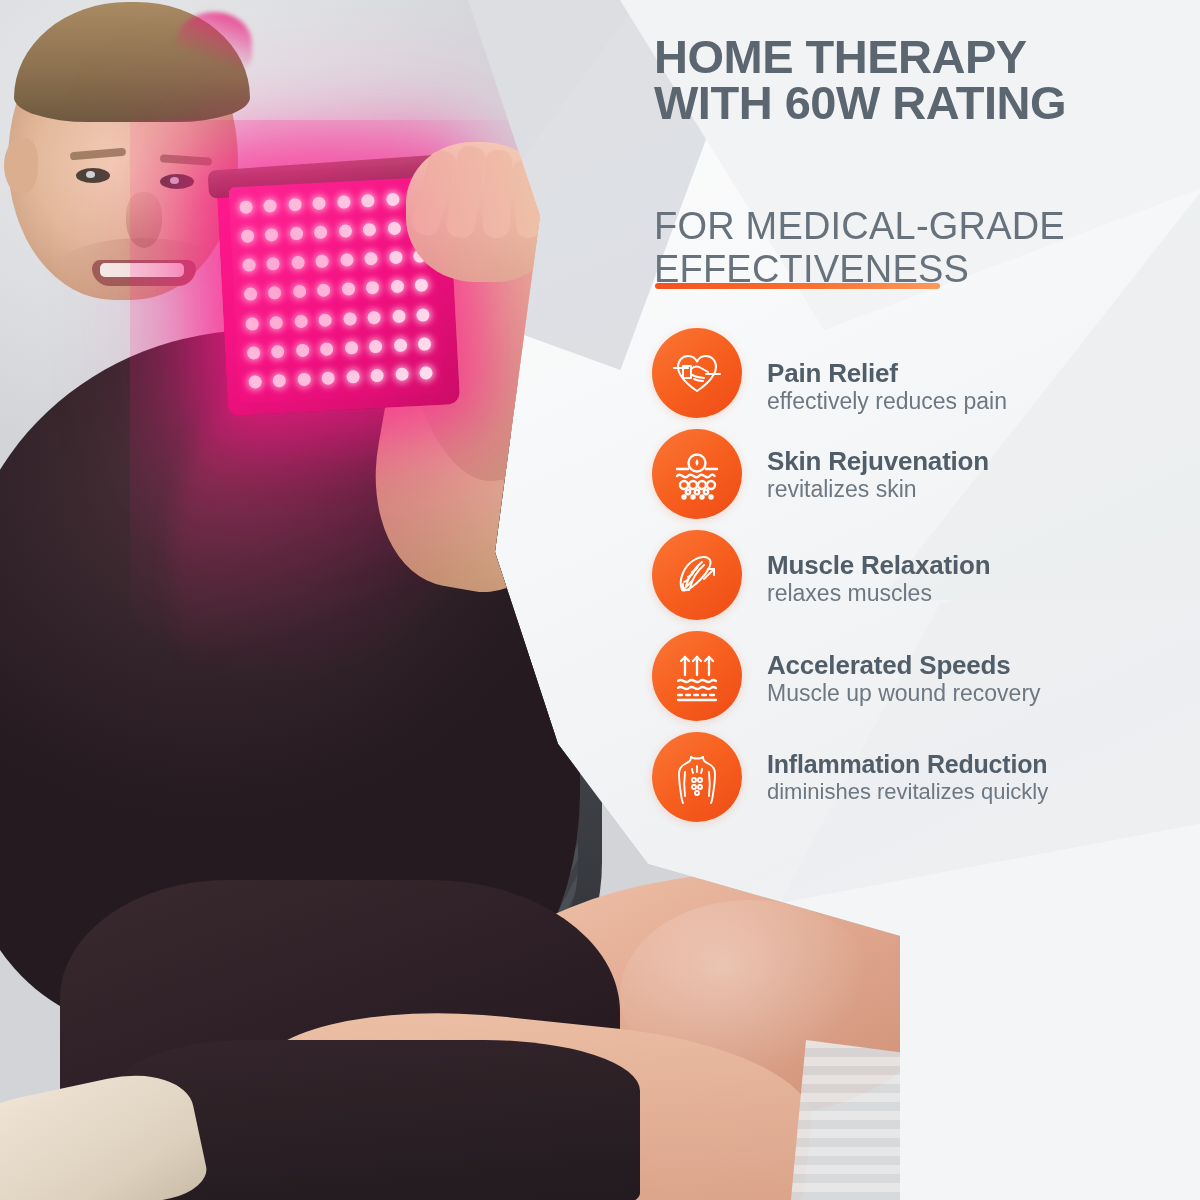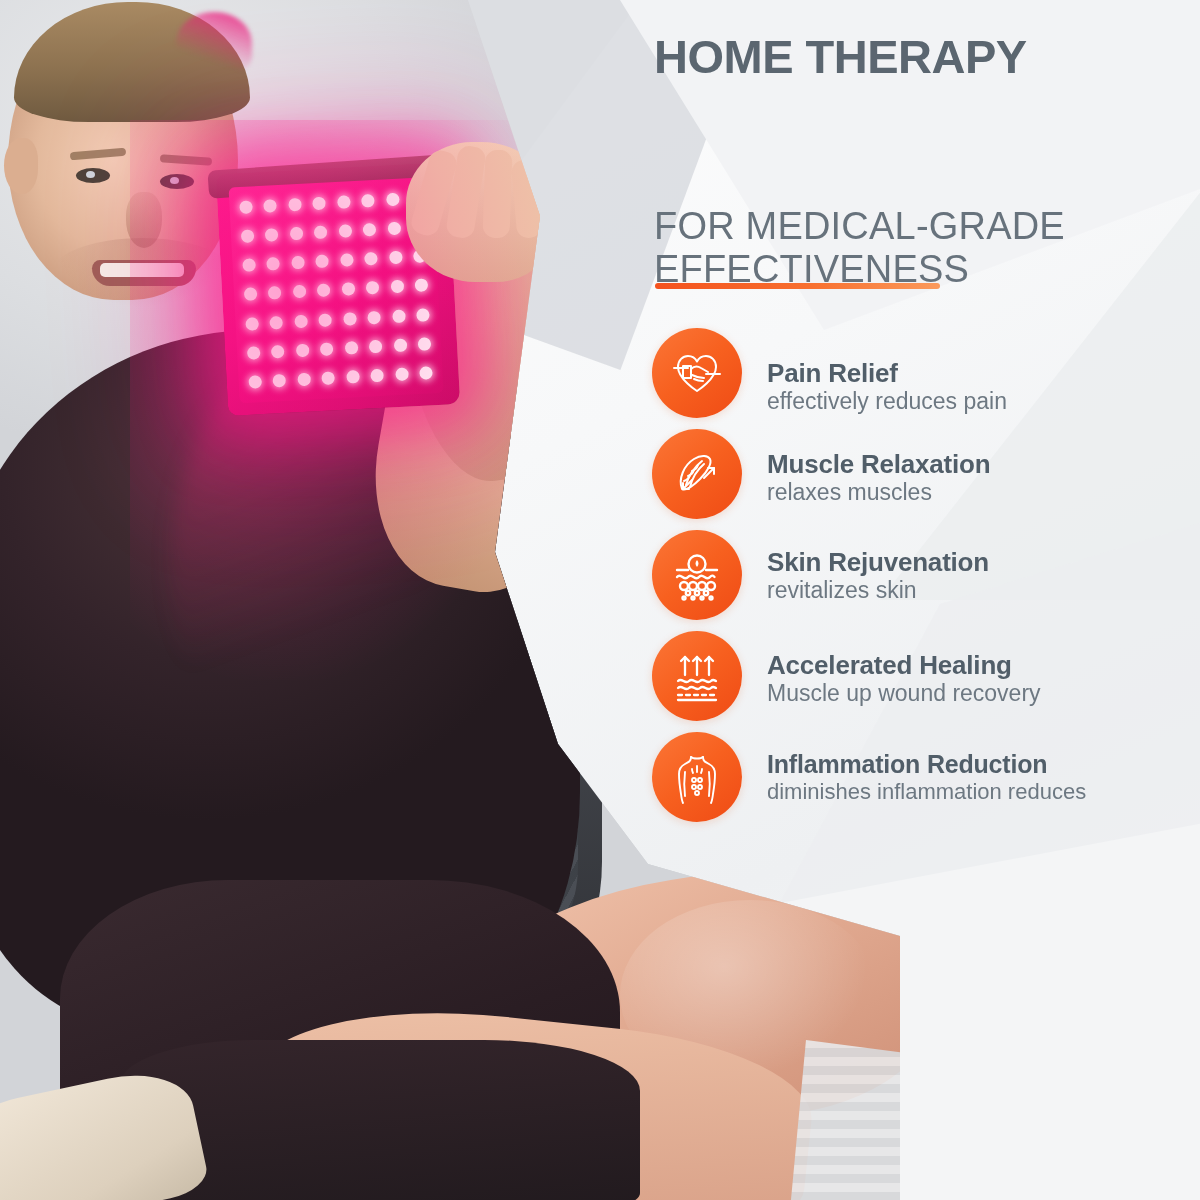--- a/index.html
+++ b/index.html
@@ -460,20 +460,21 @@
     <div class="leg-lower"></div>
     <div class="shorts2"></div>
     <div class="cushion"></div>
     <div class="mat"></div>
   </div>
 
   <div class="content">
 
     <div class="headline">
       <div>HOME THERAPY</div>
+      <div>WITH 60W RATING</div>
     </div>
 
     <div class="subheadline">
       <div>FOR MEDICAL-GRADE</div>
       <div>EFFECTIVENESS</div>
     </div>
 
     <div class="accent-bar"></div>
 
     <div class="features">
@@ -488,43 +489,20 @@
               <path d="M13 20 h8 v12 h-8 z"></path>
               <path d="M21 23 c3 -3 7 -3 10 -1 l7 4"></path>
               <path d="M22 29 c4 2 8 3 12 3"></path>
               <path d="M24 33 c3 1.5 6 2 9 2"></path>
             </g>
           </svg>
         </div>
         <div class="ftext">
           <div class="ftitle">Pain Relief</div>
           <div class="fsub">effectively reduces pain</div>
-        </div>
-      </div>
-
-      <div class="feature f-2">
-        <div class="badge">
-          <svg width="54" height="54" viewBox="0 0 54 54">
-            <g fill="none" stroke="#ffffff" stroke-width="2" stroke-linecap="round" stroke-linejoin="round">
-              <path d="M12 42 C8 32 14 18 24 12 C32 7 38 9 40 12 C42 16 38 24 30 32 C22 40 16 44 12 42Z"></path>
-              <path d="M16 38 C18 30 24 20 32 14"></path>
-              <path d="M20 40 C22 32 27 23 34 17"></path>
-              <path d="M14 34 c3 -1 5 -3 6 -6"></path>
-              <path d="M18 29 c3 -1 5 -3 6 -6"></path>
-              <path d="M22 24 c3 -1 5 -3 6 -6"></path>
-              <path d="M34 31 L44 21"></path>
-                <path d="M38 21 H44 V27"></path>
-              <path d="M22 33 L13 42"></path>
-                <path d="M19 42 H13 V36"></path>
-            </g>
-          </svg>
-        </div>
-        <div class="ftext">
-          <div class="ftitle">Muscle Relaxation</div>
-          <div class="fsub">relaxes muscles</div>
         </div>
       </div>
 
       <div class="feature f-3">
         <div class="badge">
           <svg width="54" height="54" viewBox="0 0 54 54">
             <g fill="none" stroke="#ffffff" stroke-width="2.4" stroke-linecap="round" stroke-linejoin="round">
               <circle cx="27" cy="16" r="8.5"></circle>
               <path d="M27 12 c2 2.5 2 4.5 0 7 c-2 -2.5 -2 -4.5 0 -7Z" fill="#ffffff" stroke="none"></path>
               <path d="M7 22 H18"></path>
@@ -543,39 +521,62 @@
                 <circle cx="41" cy="50" r="1.5"></circle>
             </g>
           </svg>
         </div>
         <div class="ftext">
           <div class="ftitle">Skin Rejuvenation</div>
           <div class="fsub">revitalizes skin</div>
         </div>
       </div>
 
+      <div class="feature f-2">
+        <div class="badge">
+          <svg width="54" height="54" viewBox="0 0 54 54">
+            <g fill="none" stroke="#ffffff" stroke-width="2" stroke-linecap="round" stroke-linejoin="round">
+              <path d="M12 42 C8 32 14 18 24 12 C32 7 38 9 40 12 C42 16 38 24 30 32 C22 40 16 44 12 42Z"></path>
+              <path d="M16 38 C18 30 24 20 32 14"></path>
+              <path d="M20 40 C22 32 27 23 34 17"></path>
+              <path d="M14 34 c3 -1 5 -3 6 -6"></path>
+              <path d="M18 29 c3 -1 5 -3 6 -6"></path>
+              <path d="M22 24 c3 -1 5 -3 6 -6"></path>
+              <path d="M34 31 L44 21"></path>
+                <path d="M38 21 H44 V27"></path>
+              <path d="M22 33 L13 42"></path>
+                <path d="M19 42 H13 V36"></path>
+            </g>
+          </svg>
+        </div>
+        <div class="ftext">
+          <div class="ftitle">Muscle Relaxation</div>
+          <div class="fsub">relaxes muscles</div>
+        </div>
+      </div>
+
       <div class="feature f-4">
         <div class="badge">
           <svg width="54" height="54" viewBox="0 0 54 54">
             <g fill="none" stroke="#ffffff" stroke-width="2.3" stroke-linecap="round" stroke-linejoin="round">
               <path d="M15 26 V8"></path>
                 <path d="M11 12 L15 8 L19 12"></path>
               <path d="M27 26 V8"></path>
                 <path d="M23 12 L27 8 L31 12"></path>
               <path d="M39 26 V8"></path>
                 <path d="M35 12 L39 8 L43 12"></path>
               <path d="M8 32 c4 -4 7 4 11 0 c4 -4 7 4 11 0 c4 -4 7 4 11 0 c2 -2 3 -1 5 0"></path>
               <path d="M8 39 c4 -4 7 4 11 0 c4 -4 7 4 11 0 c4 -4 7 4 11 0 c2 -2 3 -1 5 0"></path>
               <path d="M8 46 h4 M16 46 h4 M24 46 h4 M32 46 h4 M40 46 h4"></path>
               <path d="M8 51 H46"></path>
             </g>
           </svg>
         </div>
         <div class="ftext">
-          <div class="ftitle">Accelerated Healing</div>
+          <div class="ftitle">Accelerated Speeds</div>
           <div class="fsub">Muscle up wound recovery</div>
         </div>
       </div>
 
       <div class="feature f-5">
         <div class="badge">
           <svg width="54" height="54" viewBox="0 0 54 54">
             <g fill="none" stroke="#ffffff" stroke-width="1.9" stroke-linecap="round" stroke-linejoin="round">
               <path d="M21 7 c0 4 -2 5 -6 7 c-4 2 -6 5 -6 10 c0 7 1 14 2 20 c.5 4 1 7 2 9"></path>
               <path d="M33 7 c0 4 2 5 6 7 c4 2 6 5 6 10 c0 7 -1 14 -2 20 c-.5 4 -1 7 -2 9"></path>
@@ -588,19 +589,19 @@
               <circle cx="24" cy="30" r="2"></circle>
                 <circle cx="30" cy="30" r="2"></circle>
               <circle cx="24" cy="37" r="2"></circle>
                 <circle cx="30" cy="37" r="2"></circle>
               <circle cx="27" cy="43" r="2"></circle>
             </g>
           </svg>
         </div>
         <div class="ftext">
           <div class="ftitle">Inflammation Reduction</div>
-          <div class="fsub">diminishes inflammation reduces</div>
+          <div class="fsub">diminishes revitalizes quickly</div>
         </div>
       </div>
 
     </div>
   </div>
 </div>
 
 </body></html>

